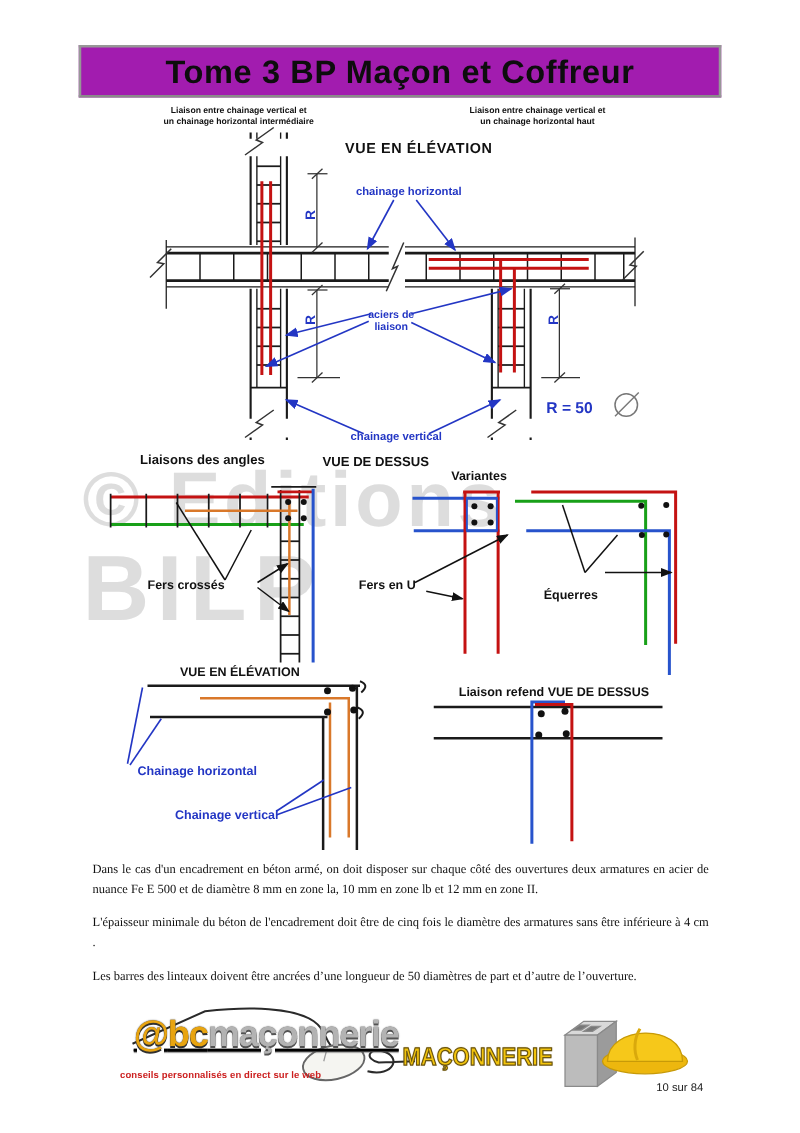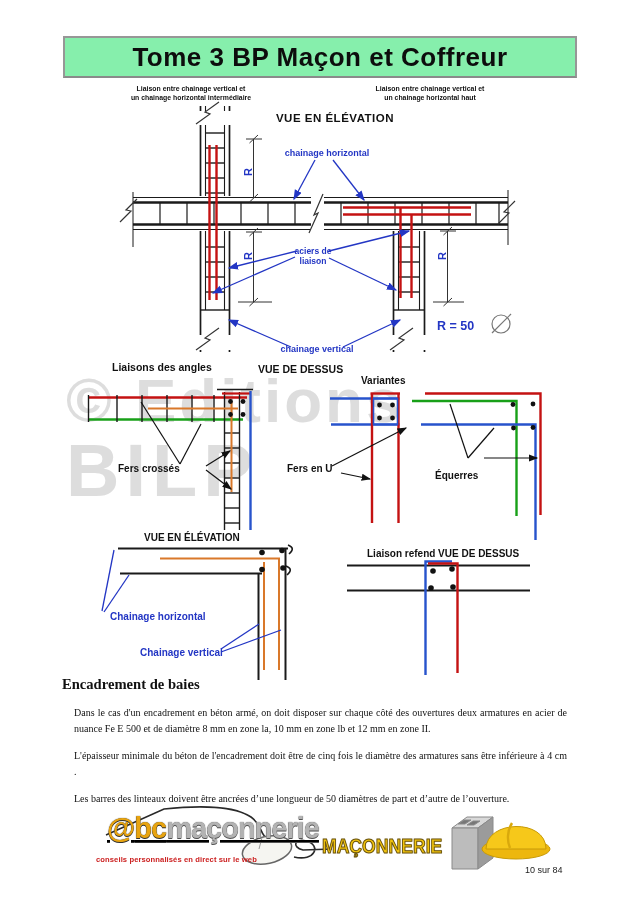--- a/index.html
+++ b/index.html
@@ -1,20 +1,20 @@
 <!DOCTYPE html>
 <html><head>
 <meta charset="utf-8">
 <style>
   html,body{margin:0;padding:0;}
   body{width:640px;height:906px;position:relative;background:#ffffff;overflow:hidden;
        font-family:"Liberation Sans", sans-serif;}
   .abs{position:absolute;}
   
-  #banner{left:63px;top:36px;width:510px;height:38px;background:#86efac;
+  #banner{left:63px;top:36px;width:510px;height:38px;background:#a21caf;
           border:2px solid #979797;border-bottom-color:#8a8a8a;
           display:flex;align-items:center;justify-content:center;}
   #banner span{font-size:26px;font-weight:bold;color:#0d0d0d;letter-spacing:.5px;}
   
   .topcap{font-size:6.9px;font-weight:bold;color:#111;text-align:center;line-height:8.6px;}
   
   #watermark{left:66px;top:366px;color:rgba(193,193,193,.55);font-weight:bold;z-index:1;line-height:70px;pointer-events:none;}
   #watermark .w1{font-size:62px;letter-spacing:3px;}
   #watermark .w2{font-size:74px;letter-spacing:6px;}
   
@@ -342,21 +342,20 @@
     </g>
     <g>
       <ellipse cx="516" cy="849" rx="34" ry="10" fill="#edb70e" stroke="#c79a08" stroke-width="1"></ellipse>
       <path d="M486 849 C486 820 546 818 546 849 Z" fill="#f6c81a" stroke="#c79a08" stroke-width="1"></path>
       <path d="M512 823 C507 831 507 841 510 848" stroke="#d9a90c" stroke-width="2.4" fill="none"></path>
     </g>
   </g>
 </svg>
 
 <div id="bodytext" class="abs">
-  <h3>Encadrement de baies</h3>
   <p>Dans le cas d'un encadrement en béton armé, on doit disposer sur chaque côté des ouvertures deux armatures en acier de nuance Fe E 500 et de diamètre 8 mm en zone la, 10 mm en zone lb et 12 mm en zone II.</p>
   <p>L'épaisseur minimale du béton de l'encadrement doit être de cinq fois le diamètre des armatures sans être inférieure à 4 cm .</p>
   <p>Les barres des linteaux doivent être ancrées d’une longueur de 50 diamètres de part et d’autre de l’ouverture.</p>
 </div>
 
 <div id="logo-text" class="abs"><span class="gold">@</span><span class="gold">bc</span><span class="gray">maçonnerie</span></div>
 <div id="tagline" class="abs">conseils personnalisés en direct sur le web</div>
 <div id="badge" class="abs">MAÇONNERIE</div>
 <div id="pagenum" class="abs">10 sur 84</div>
 

